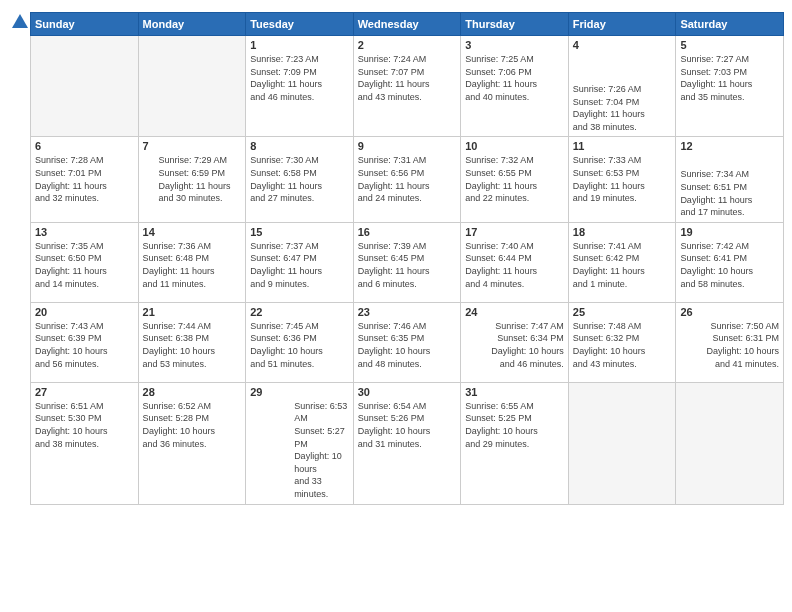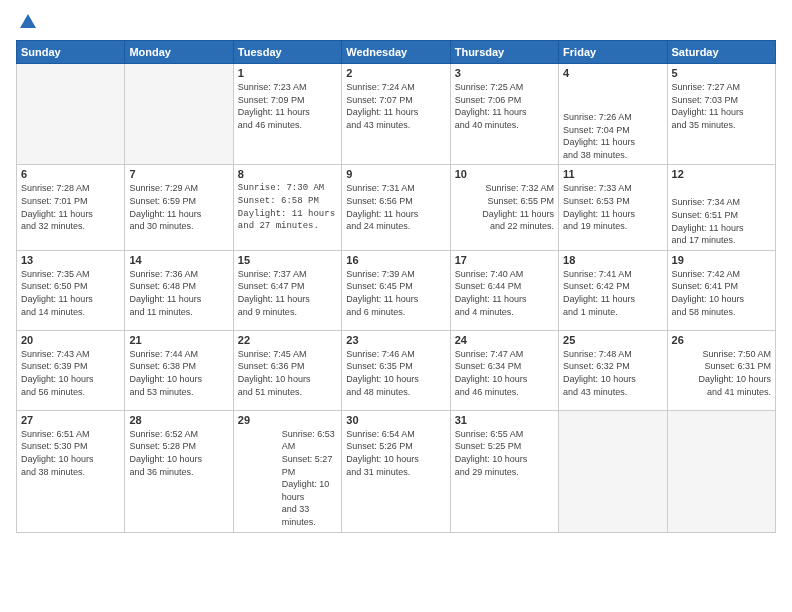--- a/index.html
+++ b/index.html
@@ -6,23 +6,23 @@
     body {
       font-family: Arial, sans-serif;
       background: #fff;
       width: 792px;
       height: 612px;
       overflow: hidden;
     }
     .page {
       width: 792px;
       height: 451px;
-      padding: 12px 16px;
+      padding: 12px 8px;
       display: flex;
-      flex-direction: column;
+      flex-direction: row;
     }
     .header {
       display: flex;
       justify-content: space-between;
       align-items: flex-start;
       margin-bottom: 8px;
     }
     .logo-area {
       display: flex;
       flex-direction: column;
@@ -177,42 +177,42 @@
         <tr>
           <td>
             <div class="day-num">6</div>
             <div class="day-info" style="white-space: pre-line;">Sunrise: 7:28 AM
 Sunset: 7:01 PM
 Daylight: 11 hours
 and 32 minutes.</div>
           </td>
           <td>
             <div class="day-num">7</div>
-            <div class="day-info" style="white-space: pre-line;">Sunrise: 7:29 AM
+            <div class="day-info" style="white-space: pre-line; margin-left: 16px;">Sunrise: 7:29 AM
 Sunset: 6:59 PM
 Daylight: 11 hours
 and 30 minutes.</div>
           </td>
           <td>
             <div class="day-num">8</div>
-            <div class="day-info" style="white-space: pre-line; font-family: Liberation Mono, monospace;">Sunrise: 7:30 AM
+            <div class="day-info" style="white-space: pre-line;">Sunrise: 7:30 AM
 Sunset: 6:58 PM
 Daylight: 11 hours
 and 27 minutes.</div>
           </td>
           <td>
             <div class="day-num">9</div>
             <div class="day-info" style="white-space: pre-line;">Sunrise: 7:31 AM
 Sunset: 6:56 PM
 Daylight: 11 hours
 and 24 minutes.</div>
           </td>
           <td>
             <div class="day-num">10</div>
-            <div class="day-info" style="white-space: pre-line; text-align: right;">Sunrise: 7:32 AM
+            <div class="day-info" style="white-space: pre-line;">Sunrise: 7:32 AM
 Sunset: 6:55 PM
 Daylight: 11 hours
 and 22 minutes.</div>
           </td>
           <td>
             <div class="day-num">11</div>
             <div class="day-info" style="white-space: pre-line;">Sunrise: 7:33 AM
 Sunset: 6:53 PM
 Daylight: 11 hours
 and 19 minutes.</div>
@@ -300,21 +300,21 @@
           </td>
           <td>
             <div class="day-num">23</div>
             <div class="day-info" style="white-space: pre-line;">Sunrise: 7:46 AM
 Sunset: 6:35 PM
 Daylight: 10 hours
 and 48 minutes.</div>
           </td>
           <td>
             <div class="day-num">24</div>
-            <div class="day-info" style="white-space: pre-line;">Sunrise: 7:47 AM
+            <div class="day-info" style="white-space: pre-line; text-align: right;">Sunrise: 7:47 AM
 Sunset: 6:34 PM
 Daylight: 10 hours
 and 46 minutes.</div>
           </td>
           <td>
             <div class="day-num">25</div>
             <div class="day-info" style="white-space: pre-line;">Sunrise: 7:48 AM
 Sunset: 6:32 PM
 Daylight: 10 hours
 and 43 minutes.</div>

